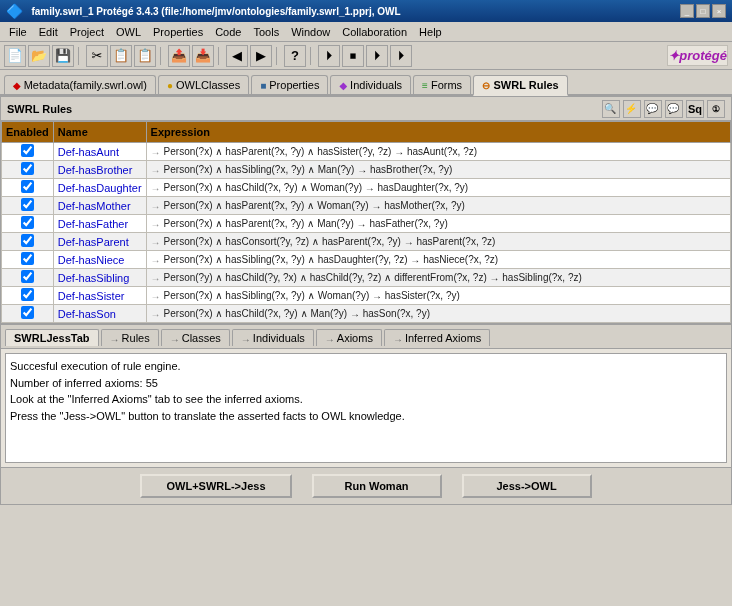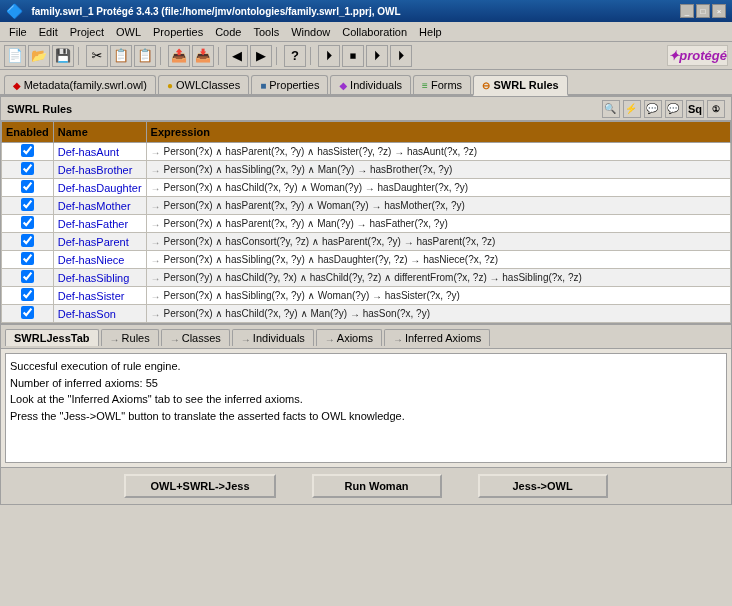--- a/index.html
+++ b/index.html
@@ -228,21 +228,21 @@
       font-size: 11px;
       line-height: 1.5;
       height: 110px;
       overflow-y: auto;
     }
 
     
     #bottom-buttons {
       display: flex;
       justify-content: center;
-      gap: 36px;
+      gap: 20px;
       padding: 6px 4px;
       background: #d4d0c8;
       border-top: 1px solid #a0a0a0;
     }
     .action-btn {
       padding: 4px 24px;
       background: #d4d0c8;
       border: 2px solid #a0a0a0;
       border-top-color: #e8e4dc;
       border-left-color: #e8e4dc;

